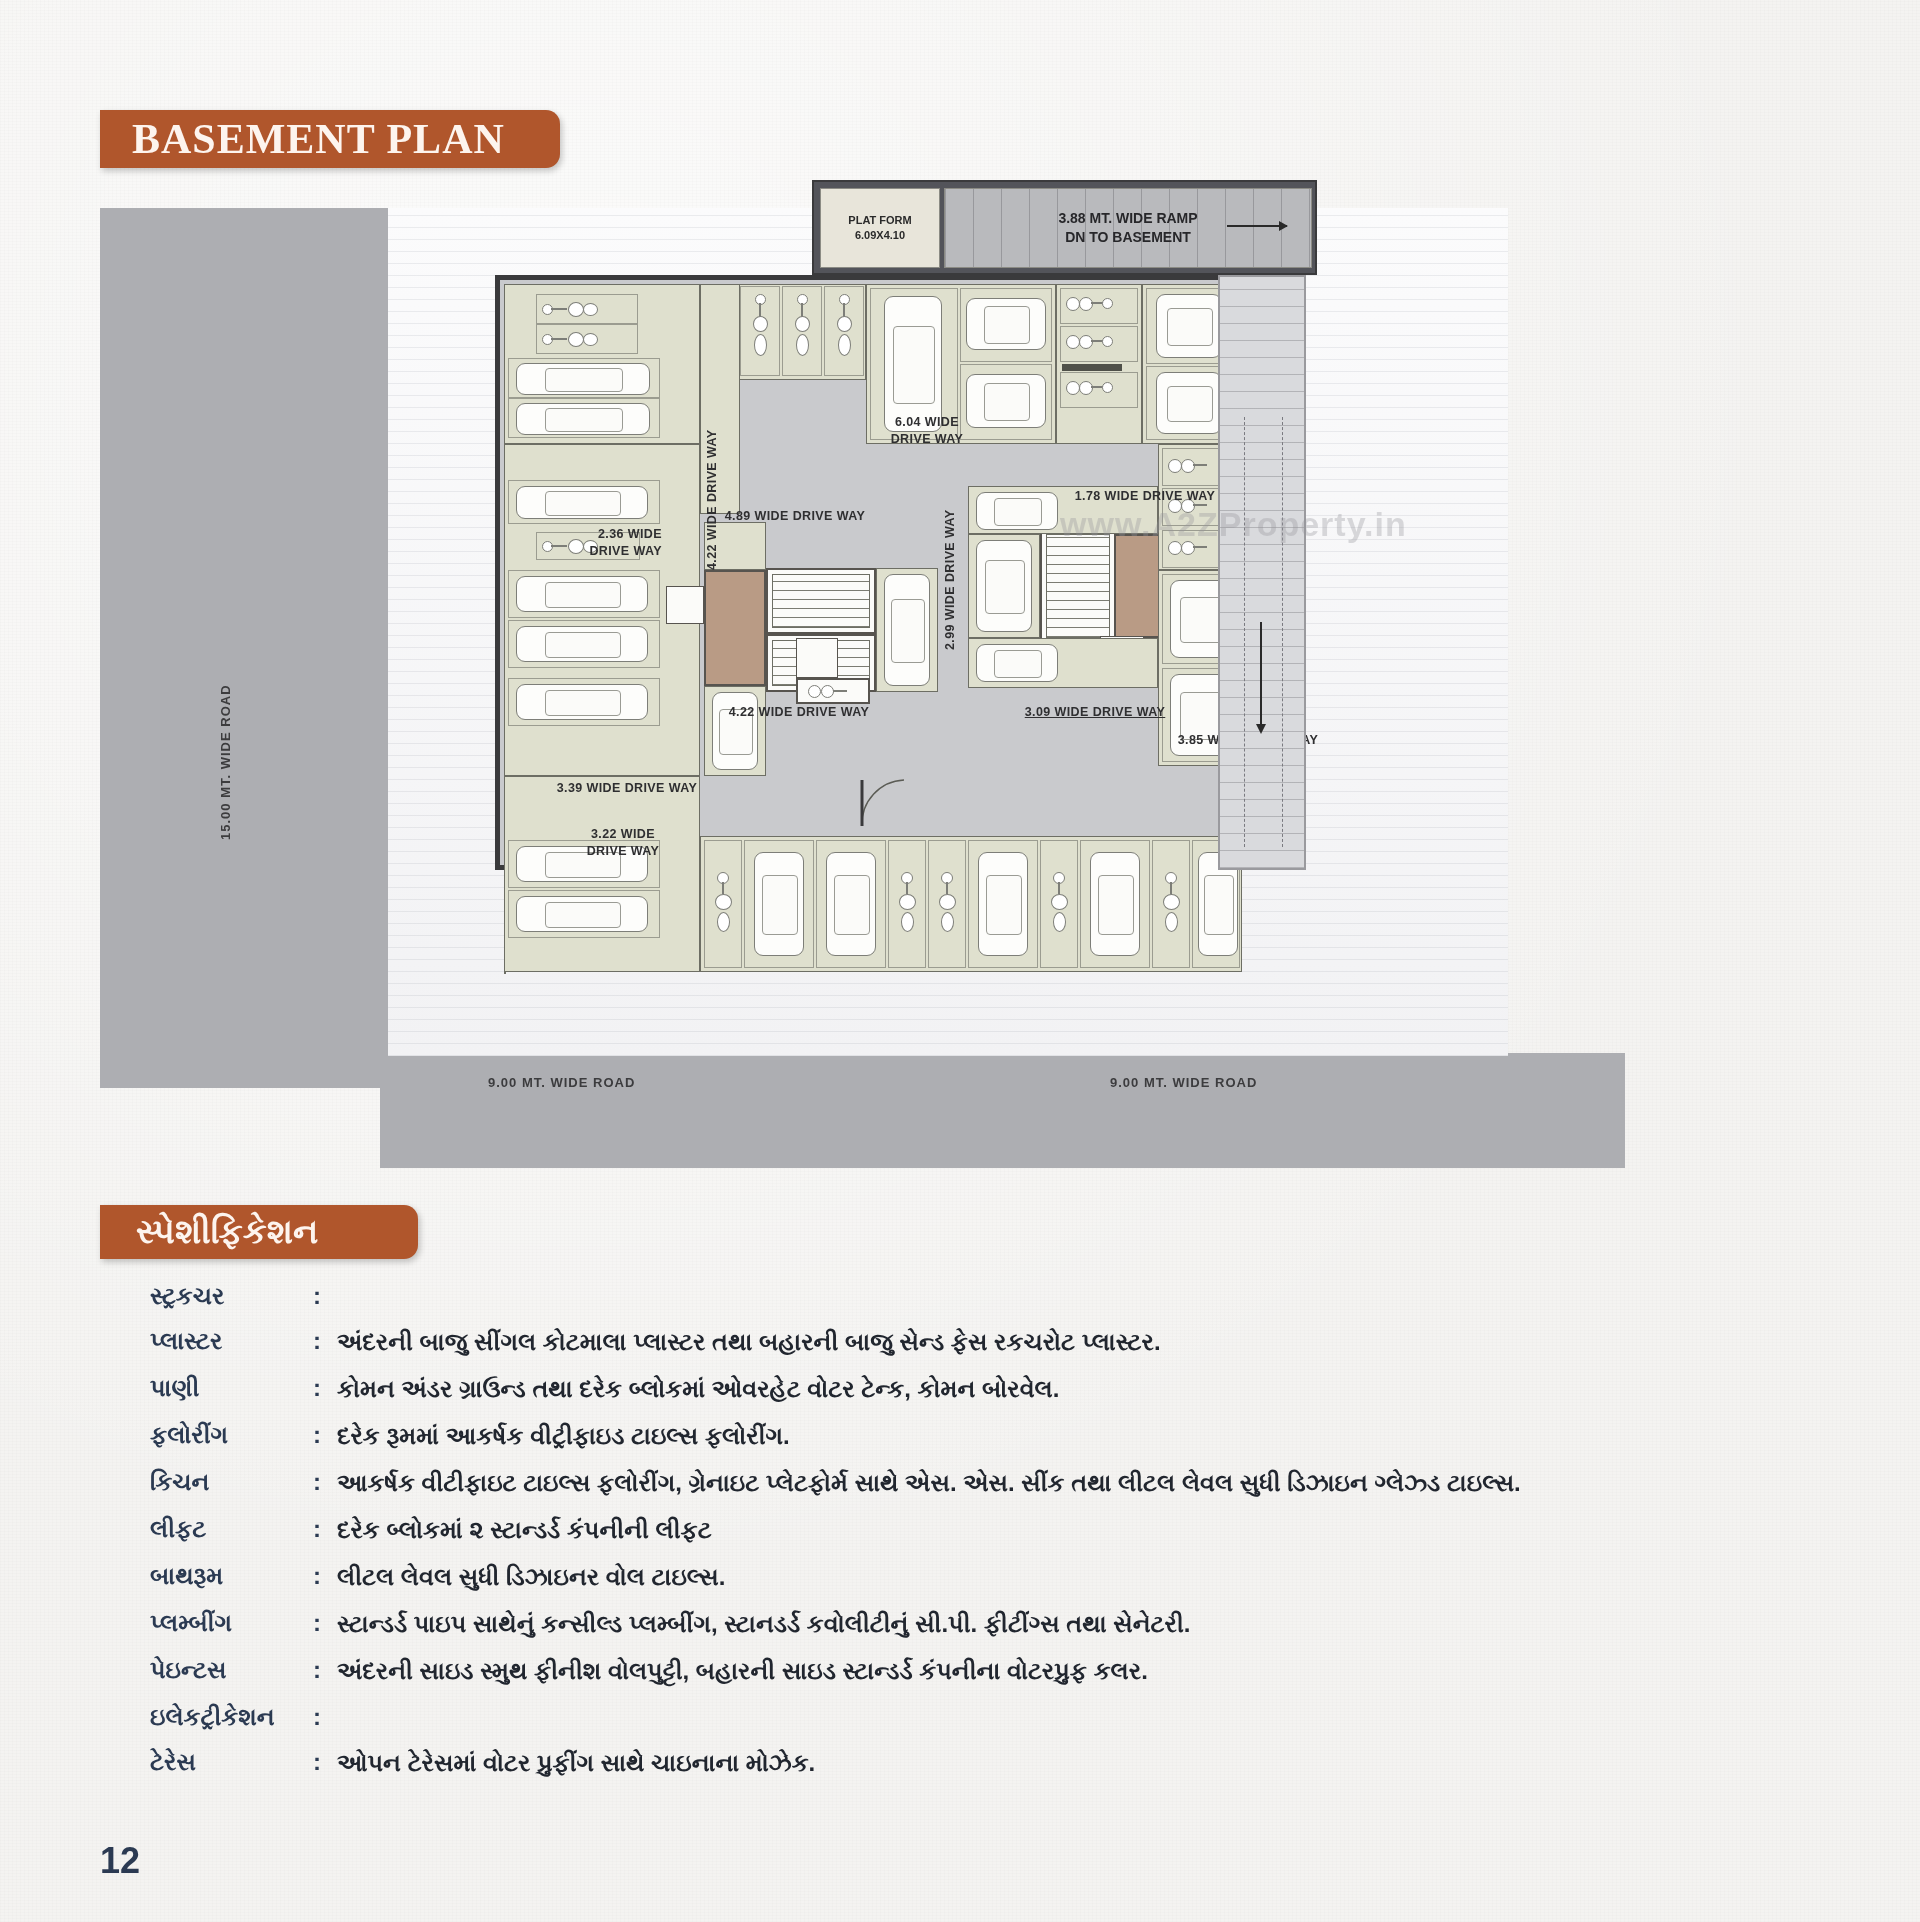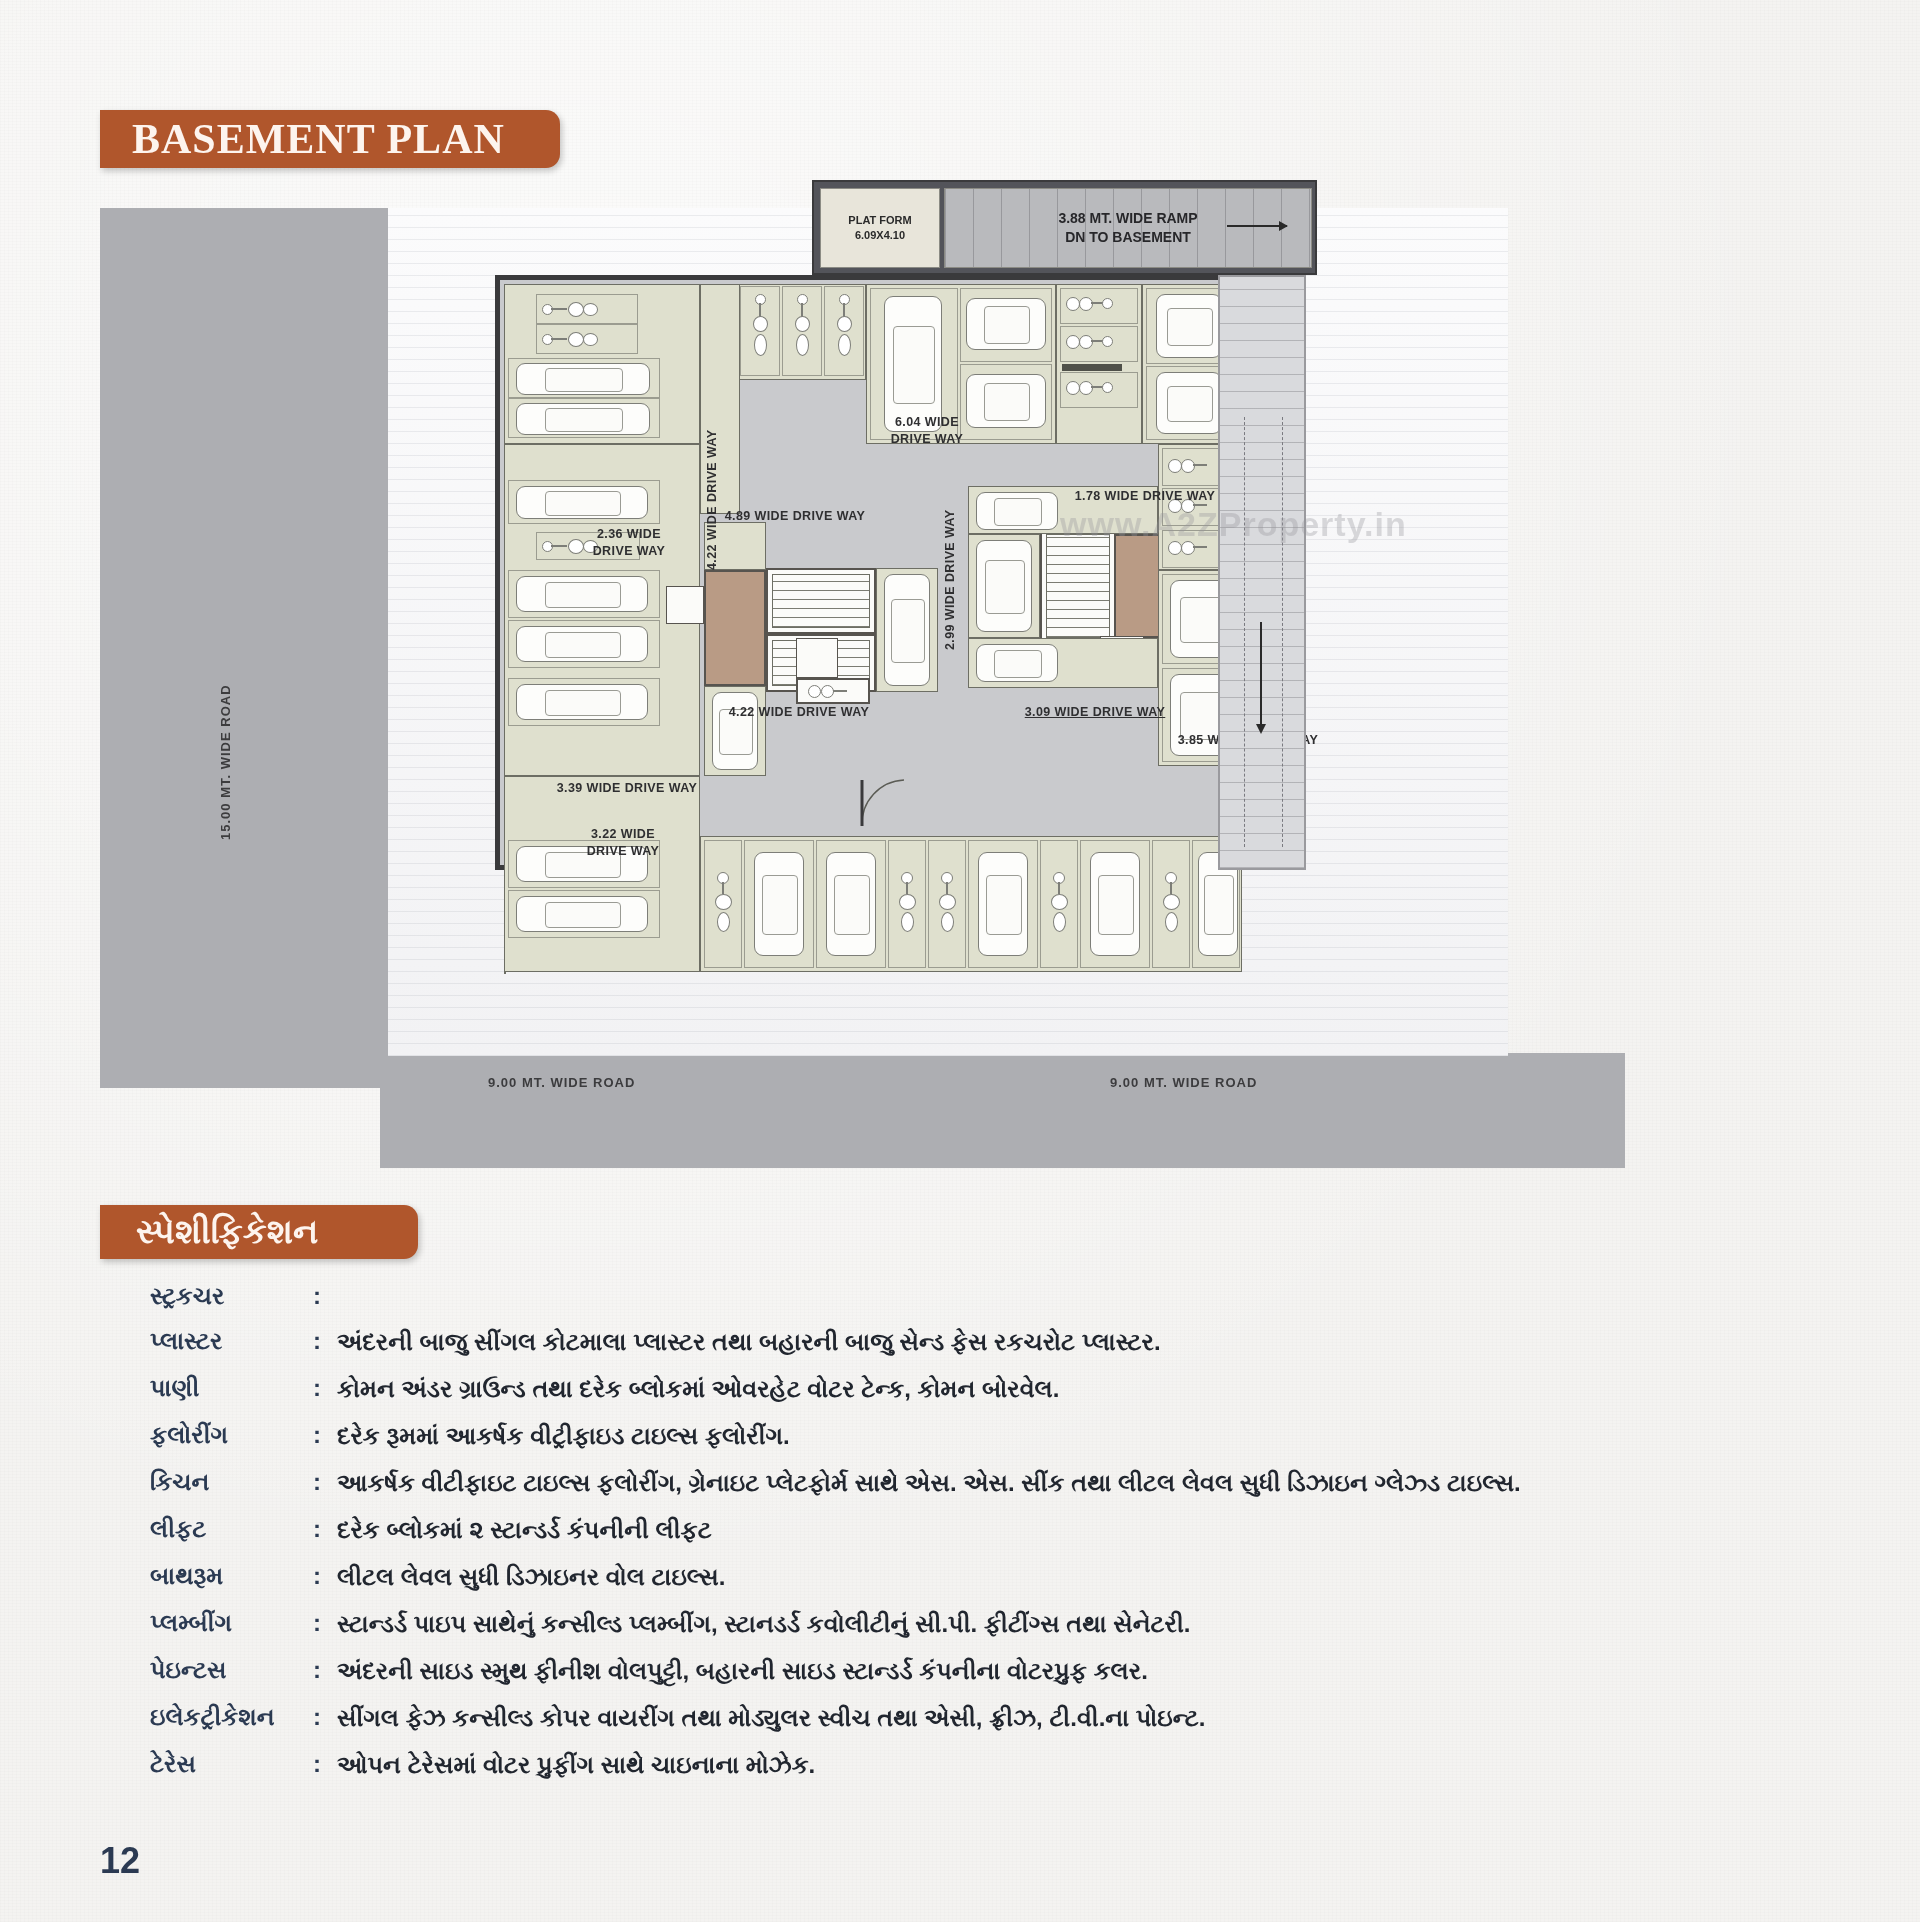--- a/index.html
+++ b/index.html
@@ -542,21 +542,21 @@
       </div>
       <div class="dim" style="left:530px;top:208px;width:230px;">
         <span>1.78 WIDE DRIVE WAY</span>
       </div>
       <div class="dim" style="left:190px;top:228px;width:210px;">
         <span>4.89 WIDE DRIVE WAY</span>
       </div>
       <div class="dim vert" style="left:204px;top:290px;">
         <span>4.22 WIDE DRIVE WAY</span>
       </div>
-      <div class="dim" style="left:74px;top:246px;width:110px;">
+      <div class="dim" style="left:52px;top:246px;width:110px;text-align:right;">
         <span>2.36 WIDE</span><br>
         <span>DRIVE WAY</span>
       </div>
       <div class="dim vert" style="left:442px;top:370px;">
         <span>2.99 WIDE DRIVE WAY</span>
       </div>
       <div class="dim" style="left:194px;top:424px;width:210px;">
         <span>4.22 WIDE DRIVE WAY</span>
       </div>
       <div class="dim" style="left:490px;top:424px;width:210px;text-decoration:underline;">
@@ -650,21 +650,20 @@
 
     <div class="spec-row">
       <div class="spec-term">પેઇન્ટસ</div>
       <div class="spec-colon">:</div>
       <div class="spec-desc">અંદરની સાઇડ સ્મુથ ફીનીશ વોલપુટ્ટી, બહારની સાઇડ સ્ટાન્ડર્ડ કંપનીના વોટરપ્રુફ કલર.</div>
     </div>
 
     <div class="spec-row">
       <div class="spec-term">ઇલેકટ્રીકેશન</div>
       <div class="spec-colon">:</div>
-      <div class="spec-desc">સીંગલ ફેઝ કન્સીલ્ડ કોપર વાયરીંગ તથા મોડ્યુલર સ્વીચ તથા એસી, ફ્રીઝ, ટી.વી.ના પોઇન્ટ.</div>
     </div>
 
     <div class="spec-row">
       <div class="spec-term">ટેરેસ</div>
       <div class="spec-colon">:</div>
       <div class="spec-desc">ઓપન ટેરેસમાં વોટર પ્રુફીંગ સાથે ચાઇનાના મોઝેક.</div>
     </div>
 
   </div>
 

